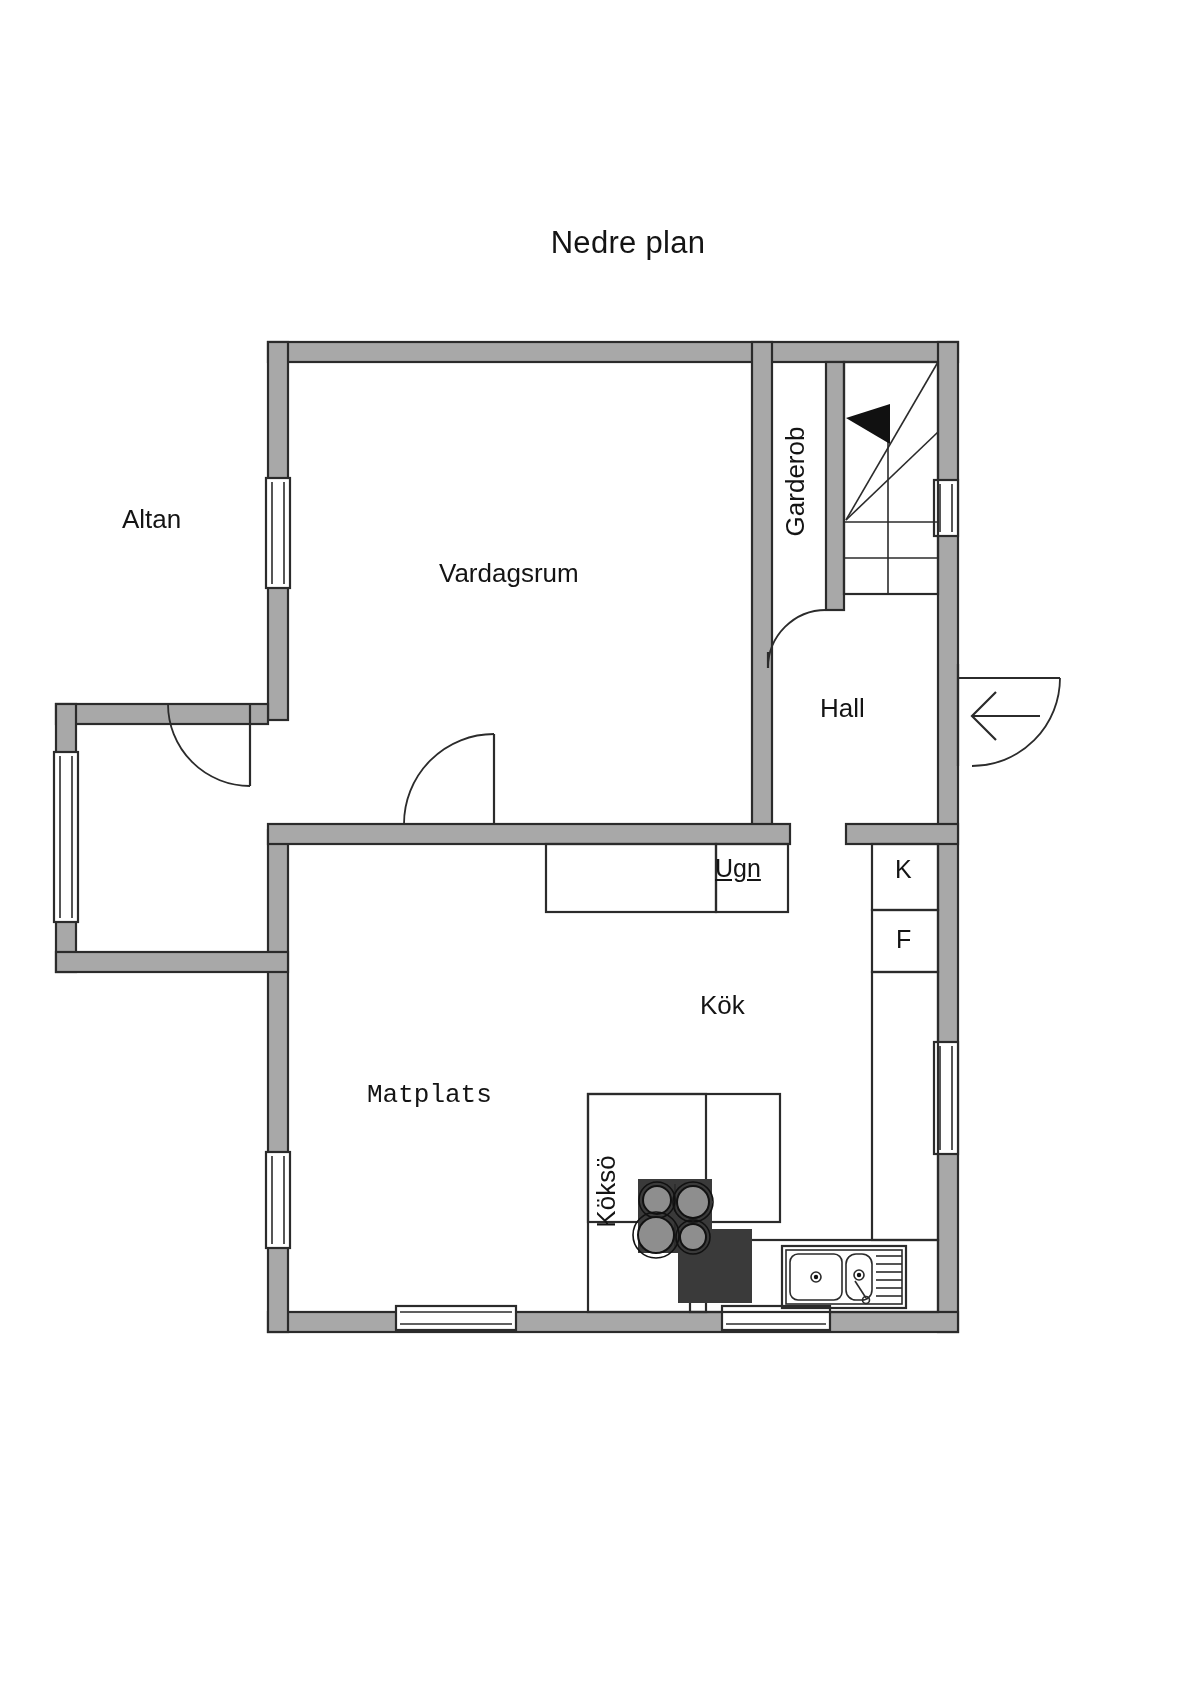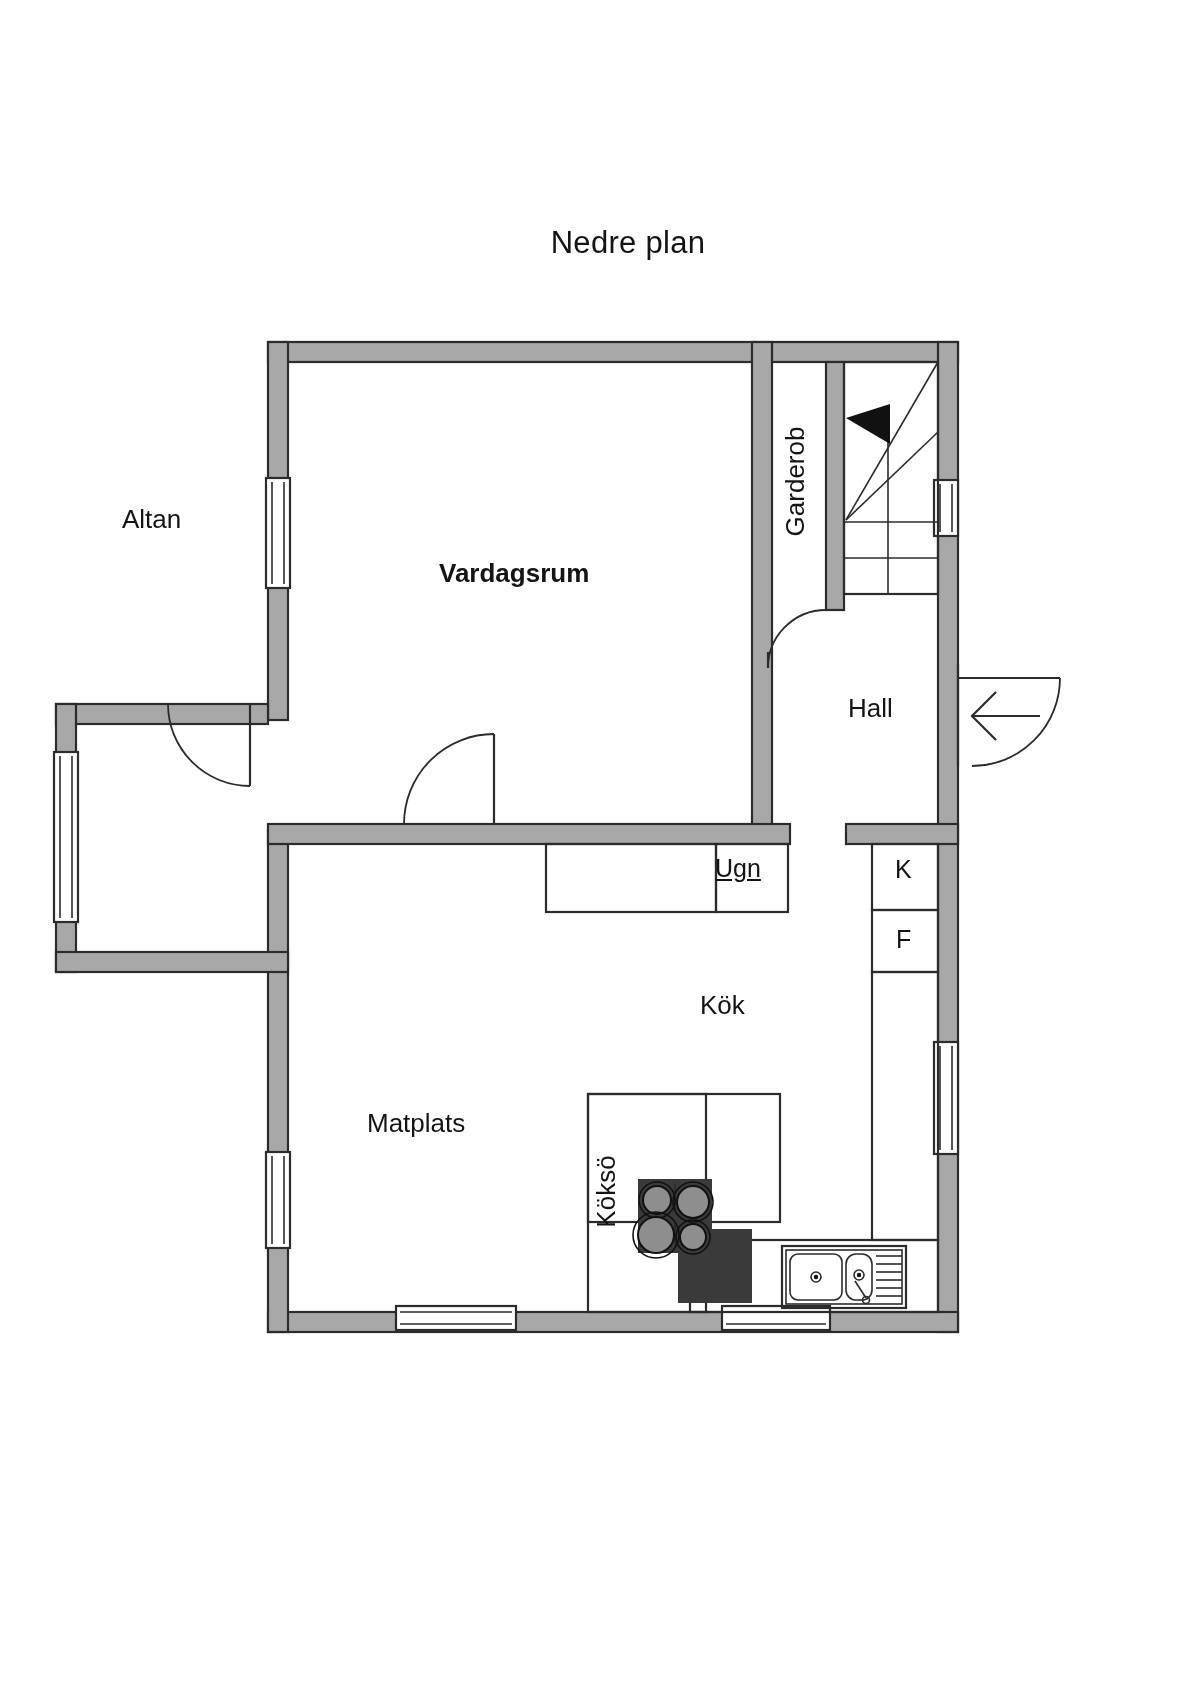--- a/index.html
+++ b/index.html
@@ -267,22 +267,22 @@
     <line class="hair" x1="876" y1="1272" x2="902" y2="1272"></line>
     <line class="hair" x1="876" y1="1280" x2="902" y2="1280"></line>
     <line class="hair" x1="876" y1="1288" x2="902" y2="1288"></line>
     <line class="hair" x1="876" y1="1296" x2="902" y2="1296"></line>
   </g>
 </svg>
 
 <div id="title">Nedre plan</div>
 
 <div class="lbl" style="left:122px;top:504px;text-align:center;">Altan</div>
-<div class="lbl" style="left:439px;top:558px;font-weight:bold;">Vardagsrum</div>
+<div class="lbl" style="left:439px;top:558px;">Vardagsrum</div>
 <div class="lbl rot" style="left:730px;top:466px;width:130px;text-align:center;">Garderob</div>
-<div class="lbl" style="left:820px;top:693px;margin-left:28px;">Hall</div>
+<div class="lbl" style="left:820px;top:693px;">Hall</div>
 <div class="lbl" style="left:700px;top:990px;">Kök</div>
-<div class="lbl" style="left:367px;top:1108px;">Matplats</div>
+<div class="lbl" style="left:367px;top:1080px;font-family:Liberation Mono, monospace;">Matplats</div>
 
 <div class="lbl small" style="left:715px;top:854px;text-decoration:underline;">Ugn</div>
 <div class="lbl small" style="left:895px;top:855px;">K</div>
 <div class="lbl small" style="left:896px;top:925px;">F</div>
 <div class="lbl rot" style="left:546px;top:1176px;width:120px;text-align:center;">Köksö</div>
 
 </body></html>

